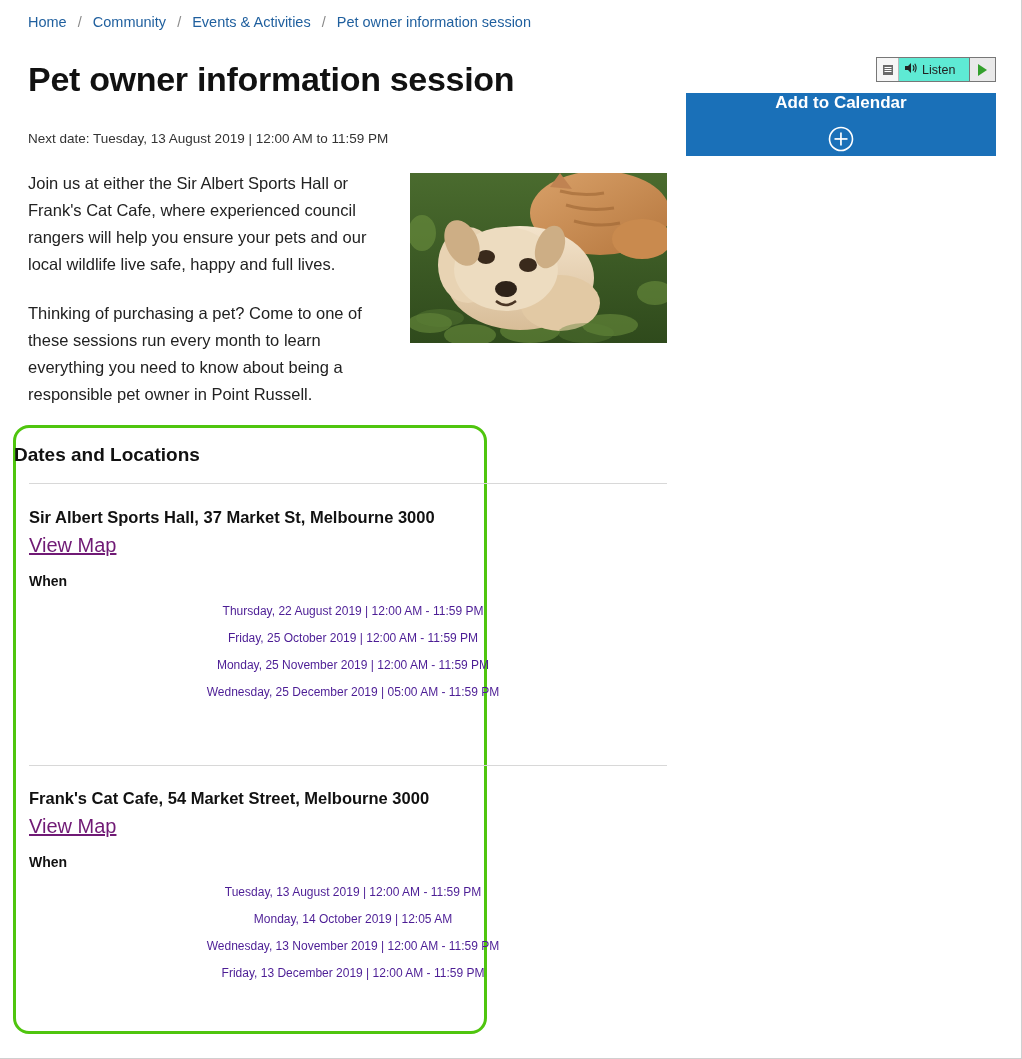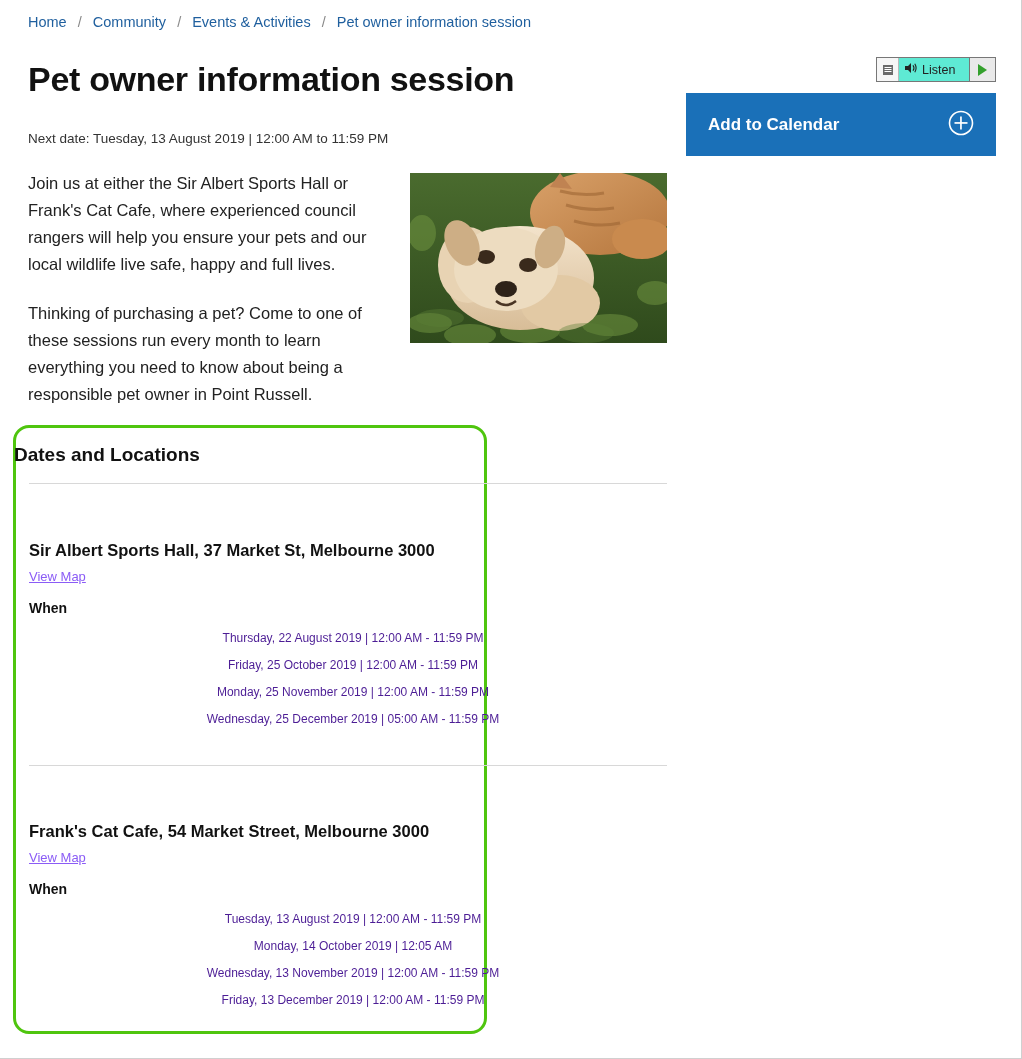--- a/index.html
+++ b/index.html
@@ -136,20 +136,21 @@
     left: 686px;
     width: 310px;
     height: 63px;
     background: #1a70b8;
     color: #fff;
     display: flex;
     align-items: center;
     justify-content: space-between;
     padding: 0 22px;
     cursor: pointer;
+    flex-direction: column;
   }
   .add-calendar .ac-label {
     font-size: 17px;
     font-weight: bold;
   }
 
   
   .dates-box {
     position: absolute;
     top: 425px;
@@ -171,31 +172,30 @@
     position: absolute;
     left: 29px;
     width: 638px;
     height: 1px;
     background: #d8d8d8;
   }
   .loc-block {
     position: absolute;
     left: 29px;
     width: 640px;
-    margin-top: 33px;
   }
   .loc-name {
     font-size: 16.5px;
     font-weight: bold;
     color: #111;
     margin: 0 0 7px 0;
   }
   .view-map {
-    font-size: 13px;
-    color: #8b5cf6;
+    font-size: 20px;
+    color: #701a75;
     display: inline-block;
     margin-bottom: 16px;
   }
   .when-label {
     font-size: 14px;
     font-weight: bold;
     color: #111;
     margin-bottom: 9px;
   }
   .when-list {

